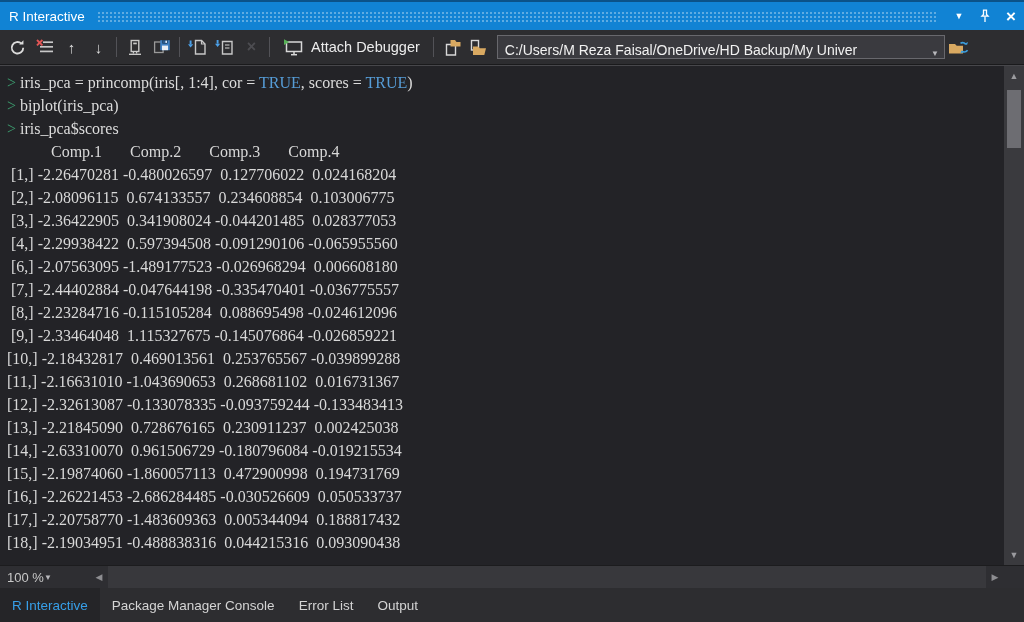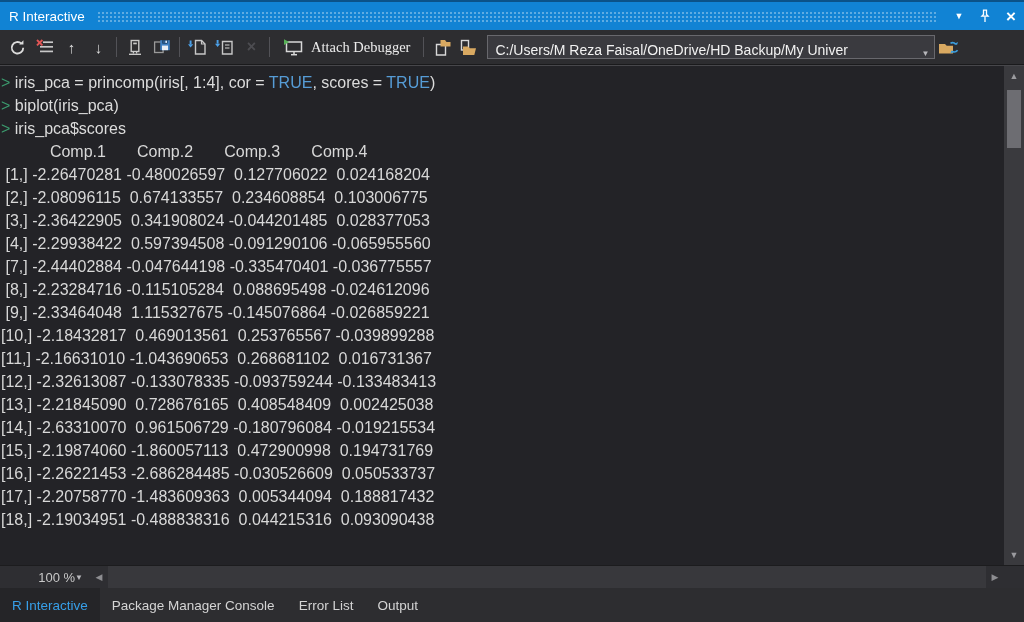--- a/index.html
+++ b/index.html
@@ -28,52 +28,52 @@
   .toolbar{
     height:35px;flex:0 0 auto;box-sizing:border-box;
     background:#2d2d30;border-bottom:1px solid #1a1a1c;
     display:flex;align-items:center;padding-left:4px;
   }
   .icon-btn{height:26px;min-width:27px;display:flex;align-items:center;justify-content:center;}
   .icon-btn.disabled{opacity:.55;}
   .tsep{width:1px;height:20px;background:#525257;margin:0 4px;flex:0 0 auto;}
   .arrow-glyph{font-size:15px;font-weight:bold;color:#dcdcdc;line-height:1;}
   .x-glyph{font-size:16px;font-weight:bold;color:#67676c;line-height:1;}
-  .attach-btn{display:flex;align-items:center;gap:7px;padding:0 9px;height:26px;color:#ececec;font-size:14.5px;white-space:nowrap;font-family:Liberation Serif, serif;}
+  .attach-btn{display:flex;align-items:center;gap:7px;padding:0 9px;height:26px;color:#ececec;font-size:14.5px;white-space:nowrap;}
   .combobox{
     margin-left:5px;width:448px;height:24px;box-sizing:border-box;
     background:#3a3a3f;border:1px solid #68686d;
     display:flex;align-items:flex-end;padding:0 5px 0 7px;
     color:#f2f2f2;font-size:14px;white-space:nowrap;overflow:hidden;
   }
   .combobox .cb-text{flex:1;overflow:hidden;white-space:nowrap;}
   .combobox .cb-arrow{font-size:8px;color:#b8b8bc;padding-left:4px;}
   
   .console{
     position:relative;flex:1 1 auto;background:#232327;overflow:hidden;
     border-top:1px solid #47474b;
   }
   .console-text{
-    font-family:Liberation Sans, sans-serif;
+    font-family:Liberation Serif, serif;
     font-size:16px;line-height:23px;color:#d8d8d8;
-    padding:5px 0 0 1px;
+    padding:5px 0 0 7px;
   }
   .line{white-space:pre;height:23px;}
   .prompt{color:#3c9b6e;}
   .kw{color:#569cd6;}
   .code{color:#dcdcdc;}
   
   .vscroll{position:absolute;top:0;right:0;bottom:0;width:20px;background:#3a3a3e;}
   .vscroll .sb-arrow{position:absolute;left:0;width:20px;height:16px;display:flex;align-items:center;justify-content:center;font-size:9px;color:#9b9b9f;}
   .vscroll .up{top:2px;}
   .vscroll .down{bottom:2px;}
   .vscroll .thumb{position:absolute;left:3px;right:3px;top:24px;height:58px;background:#6d6d72;}
   
   .hstrip{height:22px;flex:0 0 auto;background:#2e2e32;display:flex;align-items:stretch;border-top:1px solid #1c1c1e;}
-  .zoomctl{width:76px;display:flex;align-items:center;justify-content:flex-end;padding:0 7px;color:#c8c8c8;font-size:13px;}
+  .zoomctl{width:76px;display:flex;align-items:center;justify-content:flex-start;padding:0 7px;color:#c8c8c8;font-size:13px;}
   .zoomctl .za{font-size:8px;color:#b8b8bc;}
   .h-arrow{width:18px;display:flex;align-items:center;justify-content:center;font-size:9px;color:#8d8d91;}
   .h-track{flex:1;background:#38383c;}
   .h-corner{width:20px;background:#2e2e32;}
   
   .tabbar{height:34px;flex:0 0 auto;background:#2d2d30;display:flex;align-items:stretch;font-size:13.5px;color:#d4d4d4;}
   .tab{display:flex;align-items:center;padding:0 12px;white-space:nowrap;}
   .tab.active{background:#252528;color:#379fe8;}
   svg{display:block;}
 </style>
@@ -203,27 +203,28 @@
   <div class="console">
     <div class="console-text">
         <div class="line"><span class="prompt">&gt;</span><span class="code"> iris_pca = princomp(iris[, 1:4], cor = </span><span class="kw">TRUE</span><span class="code">, scores = </span><span class="kw">TRUE</span><span class="code">)</span></div>
         <div class="line"><span class="prompt">&gt;</span><span class="code"> biplot(iris_pca)</span></div>
         <div class="line"><span class="prompt">&gt;</span><span class="code"> iris_pca$scores</span></div>
         <div class="line">           Comp.1       Comp.2       Comp.3       Comp.4</div>
         <div class="line"> [1,] -2.26470281 -0.480026597  0.127706022  0.024168204</div>
         <div class="line"> [2,] -2.08096115  0.674133557  0.234608854  0.103006775</div>
         <div class="line"> [3,] -2.36422905  0.341908024 -0.044201485  0.028377053</div>
         <div class="line"> [4,] -2.29938422  0.597394508 -0.091290106 -0.065955560</div>
+        <div class="line"> [6,] -2.07563095 -1.489177523 -0.026968294  0.006608180</div>
         <div class="line"> [7,] -2.44402884 -0.047644198 -0.335470401 -0.036775557</div>
         <div class="line"> [8,] -2.23284716 -0.115105284  0.088695498 -0.024612096</div>
         <div class="line"> [9,] -2.33464048  1.115327675 -0.145076864 -0.026859221</div>
         <div class="line">[10,] -2.18432817  0.469013561  0.253765567 -0.039899288</div>
         <div class="line">[11,] -2.16631010 -1.043690653  0.268681102  0.016731367</div>
         <div class="line">[12,] -2.32613087 -0.133078335 -0.093759244 -0.133483413</div>
-        <div class="line">[13,] -2.21845090  0.728676165  0.408548409  0.002425038</div>
+        <div class="line">[13,] -2.21845090  0.728676165  0.230911237  0.002425038</div>
         <div class="line">[14,] -2.63310070  0.961506729 -0.180796084 -0.019215534</div>
         <div class="line">[15,] -2.19874060 -1.860057113  0.472900998  0.194731769</div>
         <div class="line">[16,] -2.26221453 -2.686284485 -0.030526609  0.050533737</div>
         <div class="line">[17,] -2.20758770 -1.483609363  0.005344094  0.188817432</div>
         <div class="line">[18,] -2.19034951 -0.488838316  0.044215316  0.093090438</div>
       </div>
     <div class="vscroll">
       <span class="sb-arrow up">▲</span>
       <span class="thumb"></span>
       <span class="sb-arrow down">▼</span>

